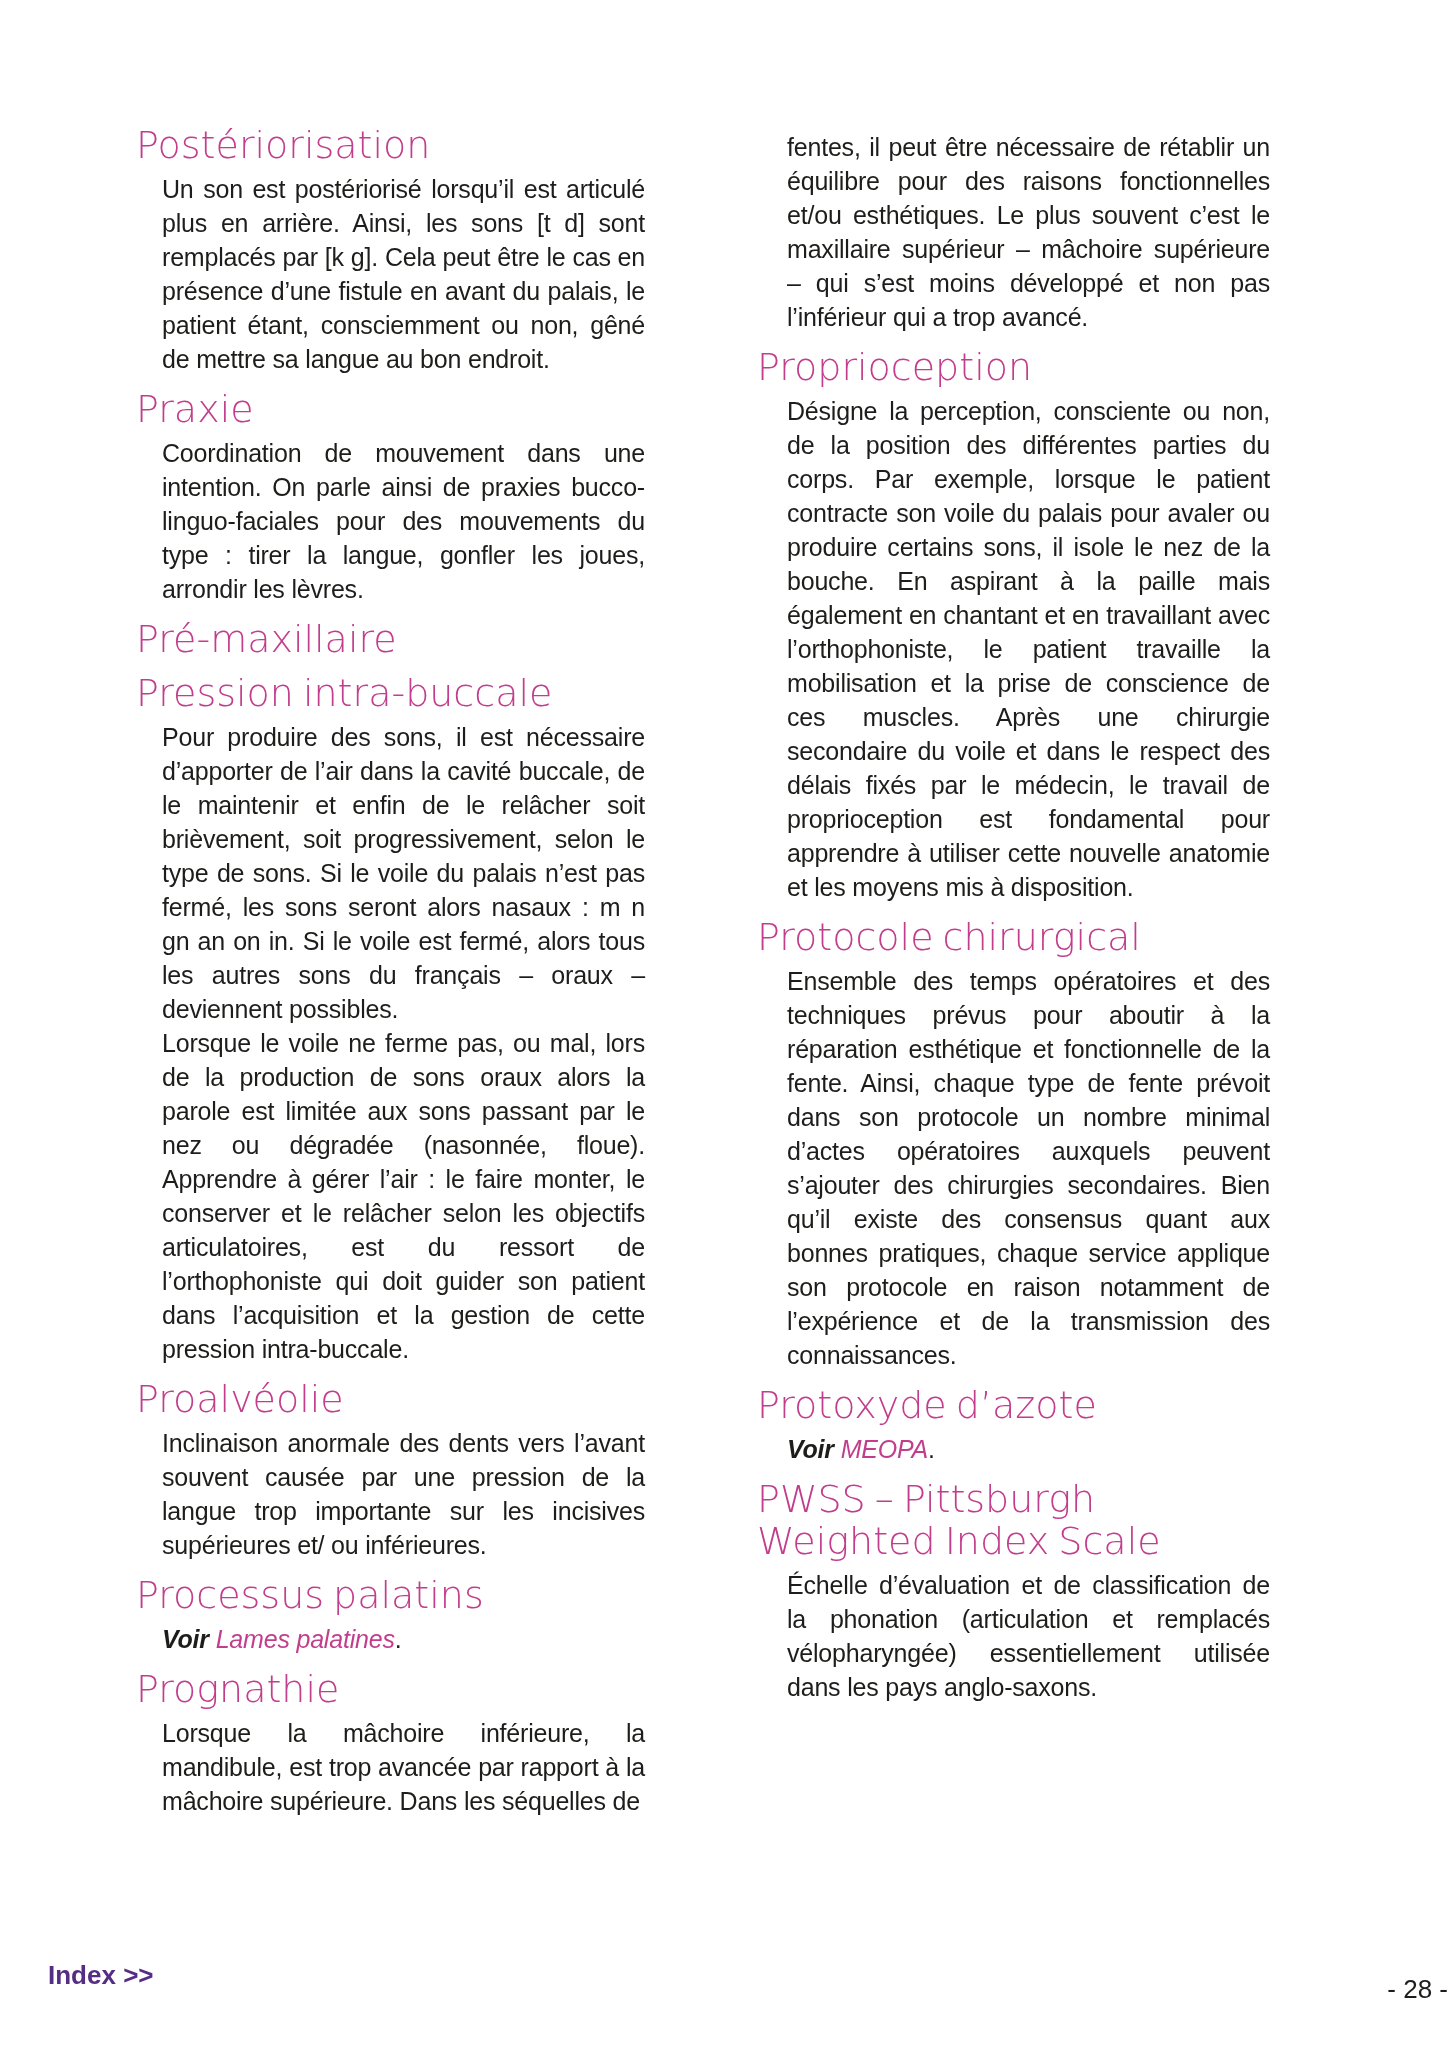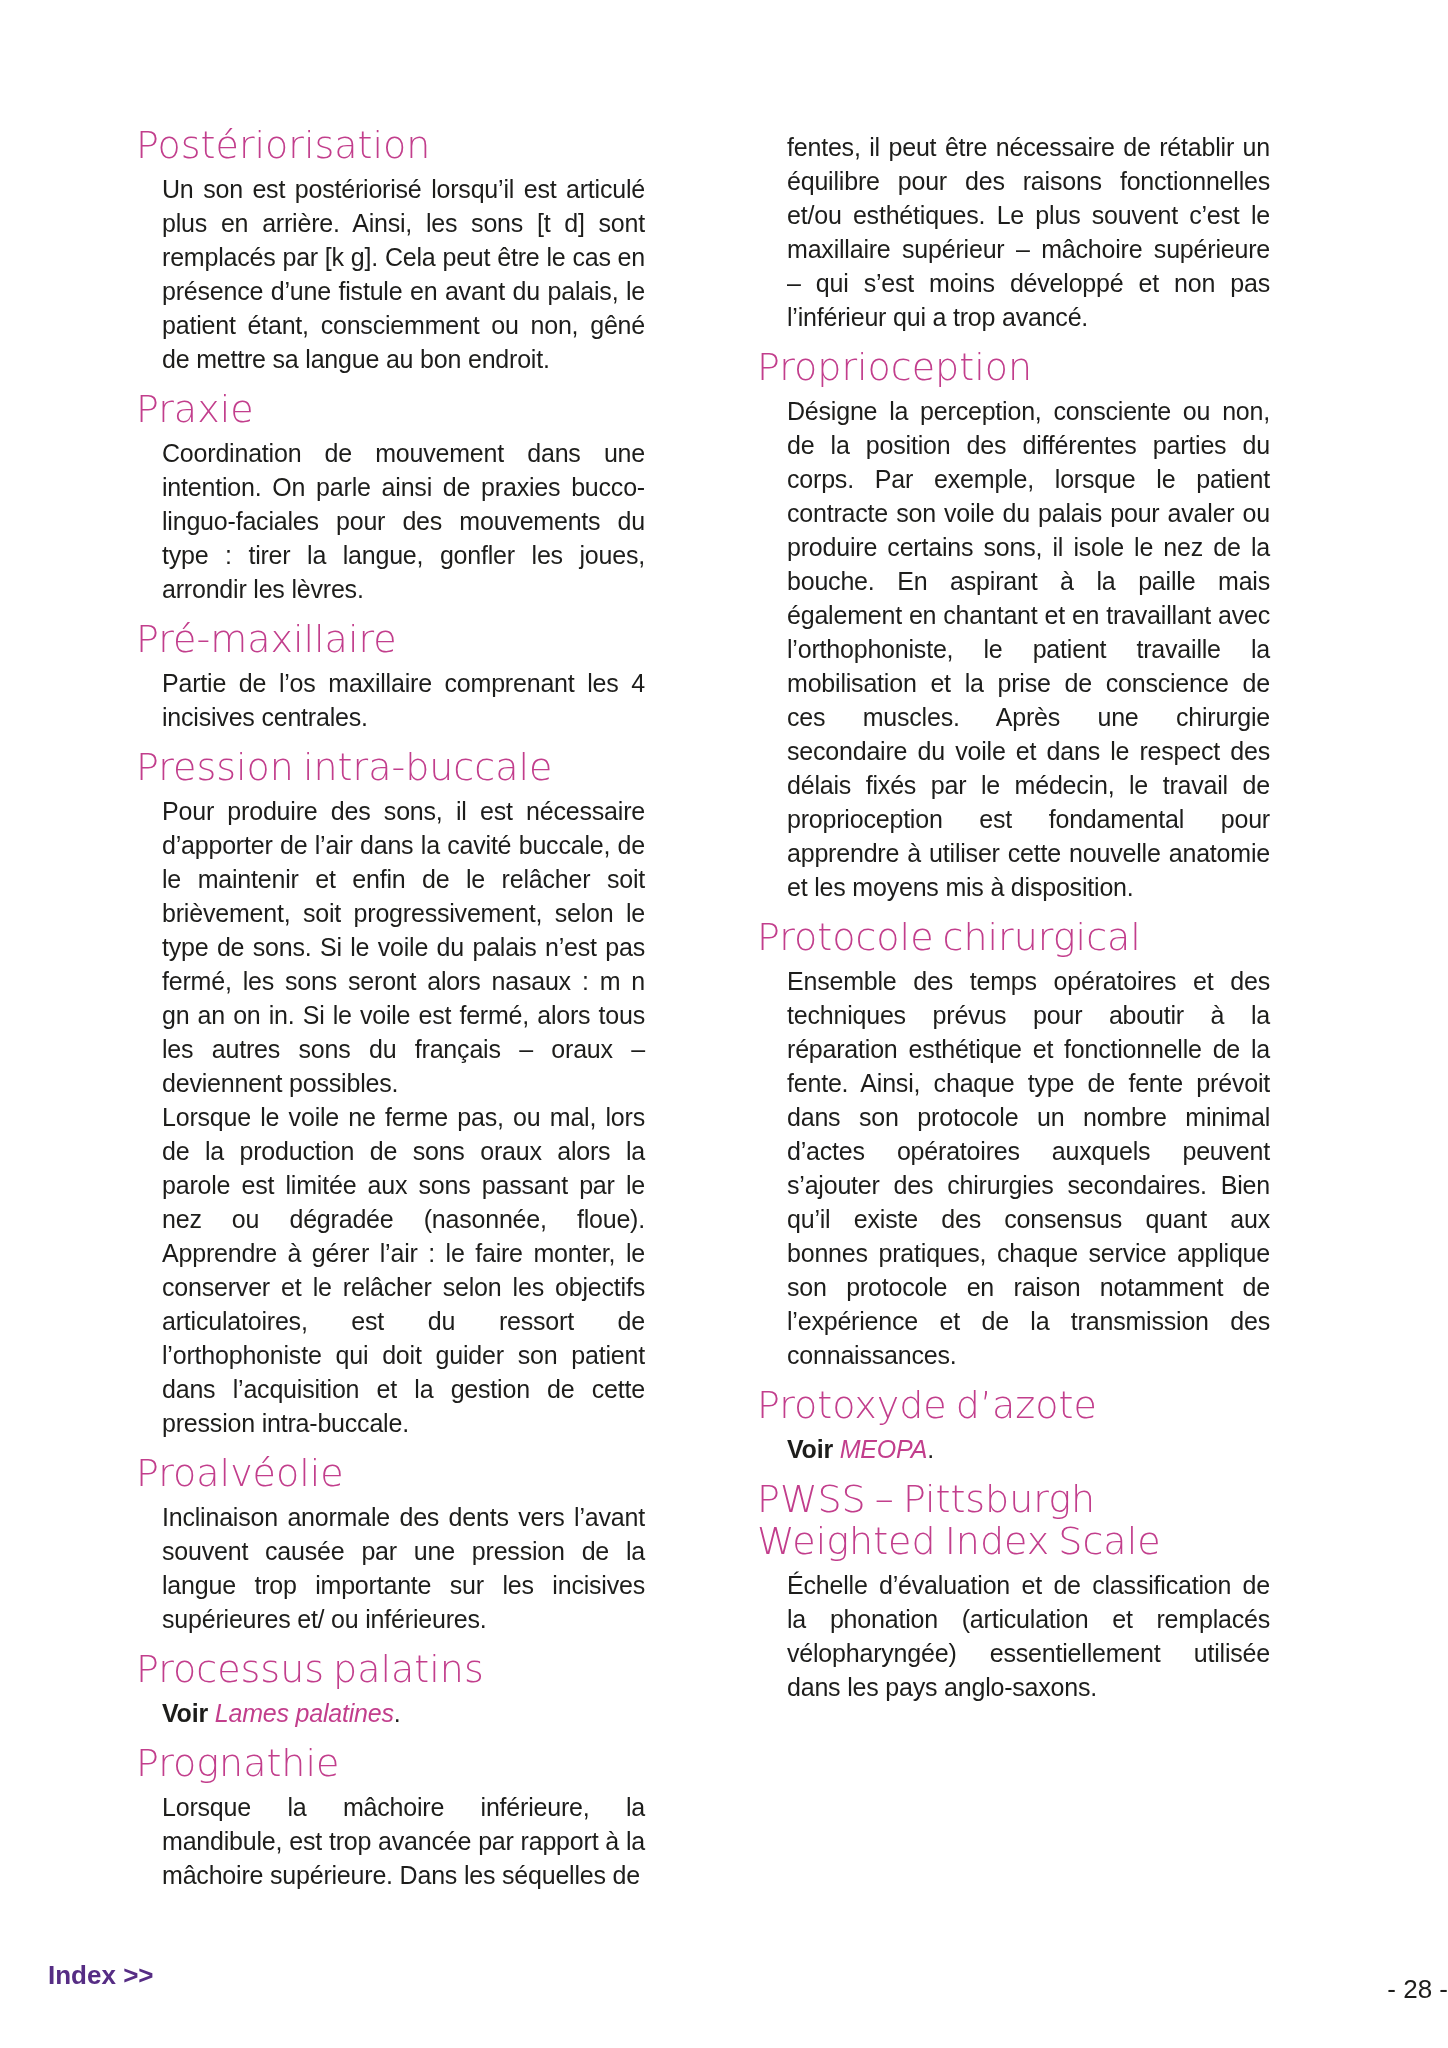--- a/index.html
+++ b/index.html
@@ -34,21 +34,21 @@
   .definition p{
     margin:0;
     font-size:25px;
     line-height:34px;
     letter-spacing:-0.2px;
     text-align:justify;
   }
   .see-ref{
     font-size:25px;line-height:34px;margin:0;text-align:left;
   }
-  .see-prefix{font-weight:bold;color:#1d1d1b;}
+  .see-prefix{font-weight:bold;color:#1d1d1b;font-style:italic;}
   .see-link{color:#c23e8c;font-style:italic;}
   .see-suffix{color:#1d1d1b;}
   .footer-index{
     position:absolute;left:48px;top:1960px;
     font-size:26px;font-weight:bold;
     color:#562d84;
     letter-spacing:0px;
   }
   .footer-page{
     position:absolute;left:0;top:1962px;width:1448px;
@@ -72,23 +72,20 @@
 
     <div class="section">
       <h2 class="term-heading">Praxie</h2>
       <div class="definition">
         <p>Coordination de mouvement dans une intention. On parle ainsi de praxies bucco-linguo-faciales pour des mouvements du type : tirer la langue, gonfler les joues, arrondir les lèvres.</p>
       </div>
     </div>
 
     <div class="section">
       <h2 class="term-heading">Pré-maxillaire</h2>
-      <div class="definition">
-        <p>Partie de l’os maxillaire comprenant les 4 incisives centrales.</p>
-      </div>
     </div>
 
     <div class="section">
       <h2 class="term-heading">Pression intra-buccale</h2>
       <div class="definition">
         <p>Pour produire des sons, il est nécessaire d’apporter de l’air dans la cavité buccale, de le maintenir et enfin de le relâcher soit brièvement, soit progressivement, selon le type de sons. Si le voile du palais n’est pas fermé, les sons seront alors nasaux : m n gn an on in. Si le voile est fermé, alors tous les autres sons du français – oraux – deviennent possibles.</p>
         <p>Lorsque le voile ne ferme pas, ou mal, lors de la production de sons oraux alors la parole est limitée aux sons passant par le nez ou dégradée (nasonnée, floue). Apprendre à gérer l’air : le faire monter, le conserver et le relâcher selon les objectifs articulatoires, est du ressort de l’orthophoniste qui doit guider son patient dans l’acquisition et la gestion de cette pression intra-buccale.</p>
       </div>
     </div>
 

